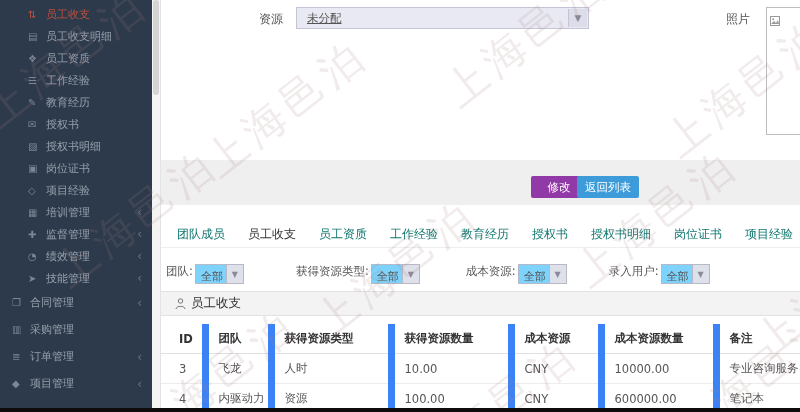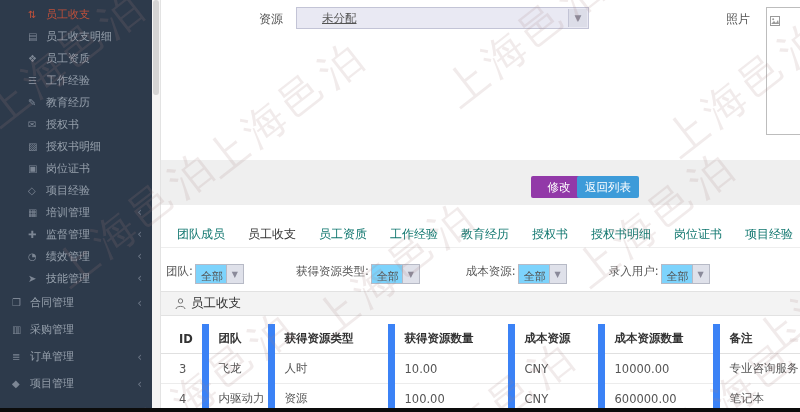--- a/index.html
+++ b/index.html
@@ -19,21 +19,21 @@
 
   .sb-scroll { position:absolute; left:152px; top:0; width:8px; height:412px; background:#f4f4f4; z-index:5; }
   .sb-scroll .thumb { position:absolute; top:0; left:1px; width:6px; height:95px; background:#d4d4d4; border-radius:3px; }
 
   
   .main { position:absolute; left:160px; top:0; width:640px; height:412px; background:#fff; border-left:1px solid #e3e3e3; }
 
   .form-label { position:absolute; font-size:12px; color:#555; }
   .lbl-resource { left:98px; top:11px; }
   .dd-resource { position:absolute; left:135px; top:7px; width:293px; height:22px; background:var(--dropdown_bg); border:1px solid #c3c4d6; display:flex; align-items:center; cursor:pointer; }
-  .dd-resource .dd-val { padding-left:25px; font-size:11.5px; color:#555;text-decoration:underline; }
+  .dd-resource .dd-val { padding-left:10px; font-size:11.5px; color:#555;text-decoration:underline; }
   .dd-resource .dd-arrow { position:absolute; right:1px; top:1px; bottom:1px; width:19px; background:#dcdde8; border-left:1px solid #c3c4d6; color:#8a8a9a; font-size:9px; display:flex; align-items:center; justify-content:center; }
   .lbl-photo { left:565px; top:11px; }
   .photo-box { position:absolute; left:605px; top:7px; width:45px; height:128px; background:#fff; border:1px solid #bdbdbd; cursor:pointer; }
   .photo-box .img-ico { position:absolute; left:3px; top:3px; color:#9a9a9a; }
 
   .action-band { position:absolute; left:0; top:160px; width:640px; height:45px; background:#efefef; }
   .btn { position:absolute; top:16px; height:22px; border:none; border-radius:2px; color:#fff; font-size:11.5px; font-family:inherit; cursor:pointer; padding:0 8px; }
   .btn-modify { left:370px; width:56px; background:var(--button_modify); }
   .btn-back { left:416px; width:62px; background:var(--button_back); }
 

